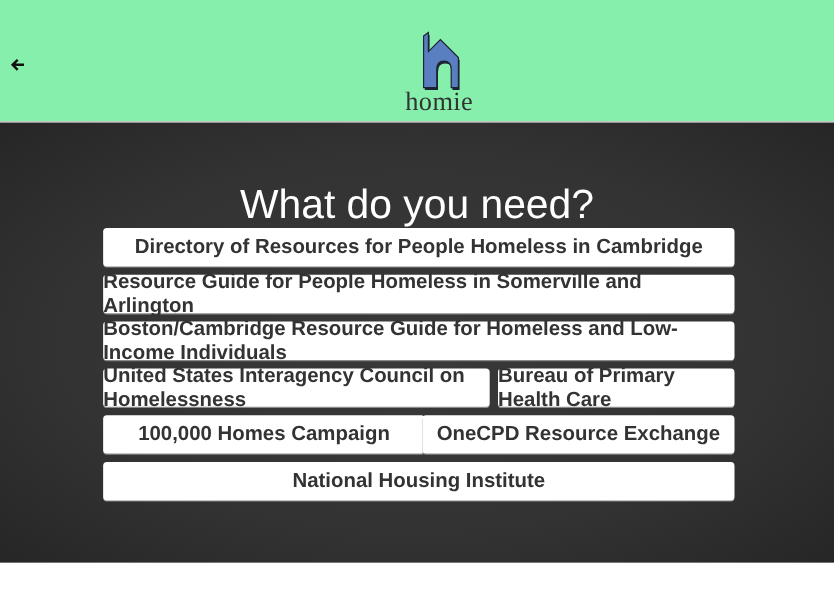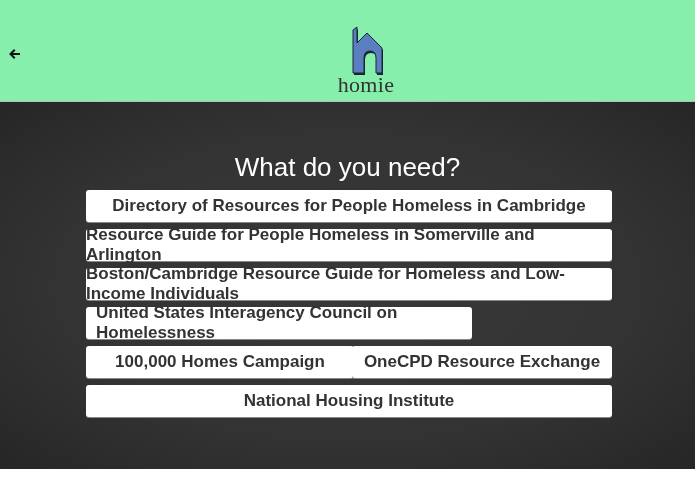--- a/index.html
+++ b/index.html
@@ -7,21 +7,21 @@
          font-family:"Liberation Sans", sans-serif; }
   .header { position:absolute; left:0; top:0; width:695px; height:101px; background:#86efac; }
   .back { position:absolute; left:7px; top:46px; width:16px; height:16px; cursor:pointer; }
   .logo { position:absolute; left:334px; top:26px; width:64px; height:70px; text-align:center; }
   .logo-word { position:absolute; left:0; top:46px; width:64px; text-align:center;
                font-family:"Liberation Serif", serif; font-size:22px; color:#333; letter-spacing:0.3px; }
   .main { position:absolute; left:0; top:101px; width:695px; height:368px;
           background:radial-gradient(ellipse at center, #393939 0%, #333 60%, #262626 100%);
           border-top:1px solid #bbb; box-sizing:border-box; }
   .title { position:absolute; left:0; top:50px; width:695px; text-align:center;
-           color:#fff; font-size:26px; font-weight:normal; margin:0; }
+           color:#fff; font-size:34px; font-weight:normal; margin:0; }
   .btn { position:absolute; height:32px; background:#fff; border-radius:3px;
          box-shadow:0 1px 0 #888; display:flex; align-items:center; justify-content:center;
          font-size:17px; font-weight:bold; color:#333; cursor:pointer; box-sizing:border-box; }
   .bottom { position:absolute; left:0; top:469px; width:695px; height:25px; background:#fff; }
 </style>
 </head>
 <body>
 
 <div class="header">
   <div class="back">
@@ -37,19 +37,20 @@
     <div class="logo-word">homie</div>
   </div>
 </div>
 
 <div class="main">
   <h1 class="title">What do you need?</h1>
 
   <div class="btn" style="left:86px;top:88px;width:526px;">Directory of Resources for People Homeless in Cambridge</div>
   <div class="btn" style="left:86px;top:166px;width:526px;">Boston/Cambridge Resource Guide for Homeless and Low-Income Individuals</div>
   <div class="btn" style="left:86px;top:127px;width:526px;">Resource Guide for People Homeless in Somerville and Arlington</div>
-  <div class="btn" style="left:86px;top:205px;width:386px;padding-left:10px;">United States Interagency Council on Homelessness</div>
+  <div class="btn" style="left:86px;top:205px;width:322px;">United States Interagency Council on Homelessness</div>
+  <div class="btn" style="left:415px;top:205px;width:197px;">Bureau of Primary Health Care</div>
   <div class="btn" style="left:86px;top:244px;width:268px;text-align:center;">100,000 Homes Campaign</div>
   <div class="btn" style="left:86px;top:283px;width:526px;">National Housing Institute</div>
   <div class="btn" style="left:352px;top:244px;width:260px;">OneCPD Resource Exchange</div>
 </div>
 
 <div class="bottom"></div>
 
 </body></html>

